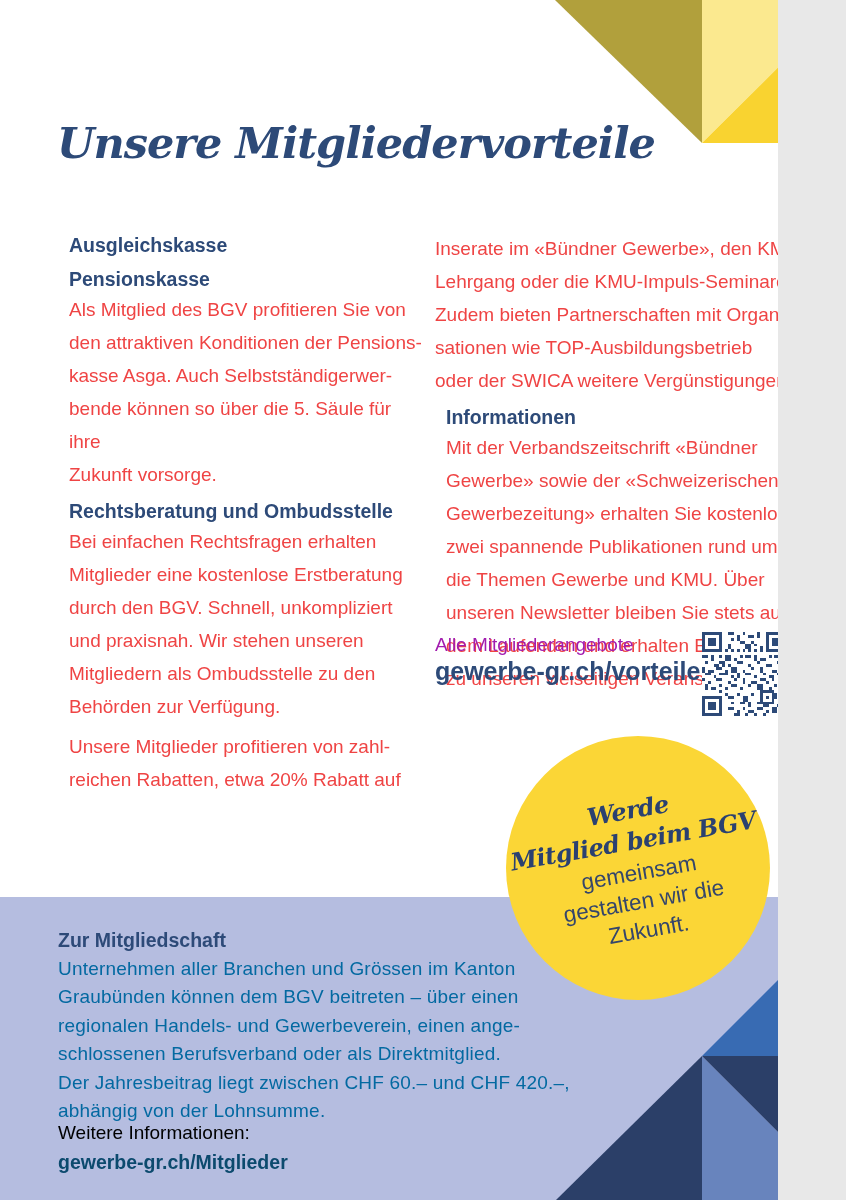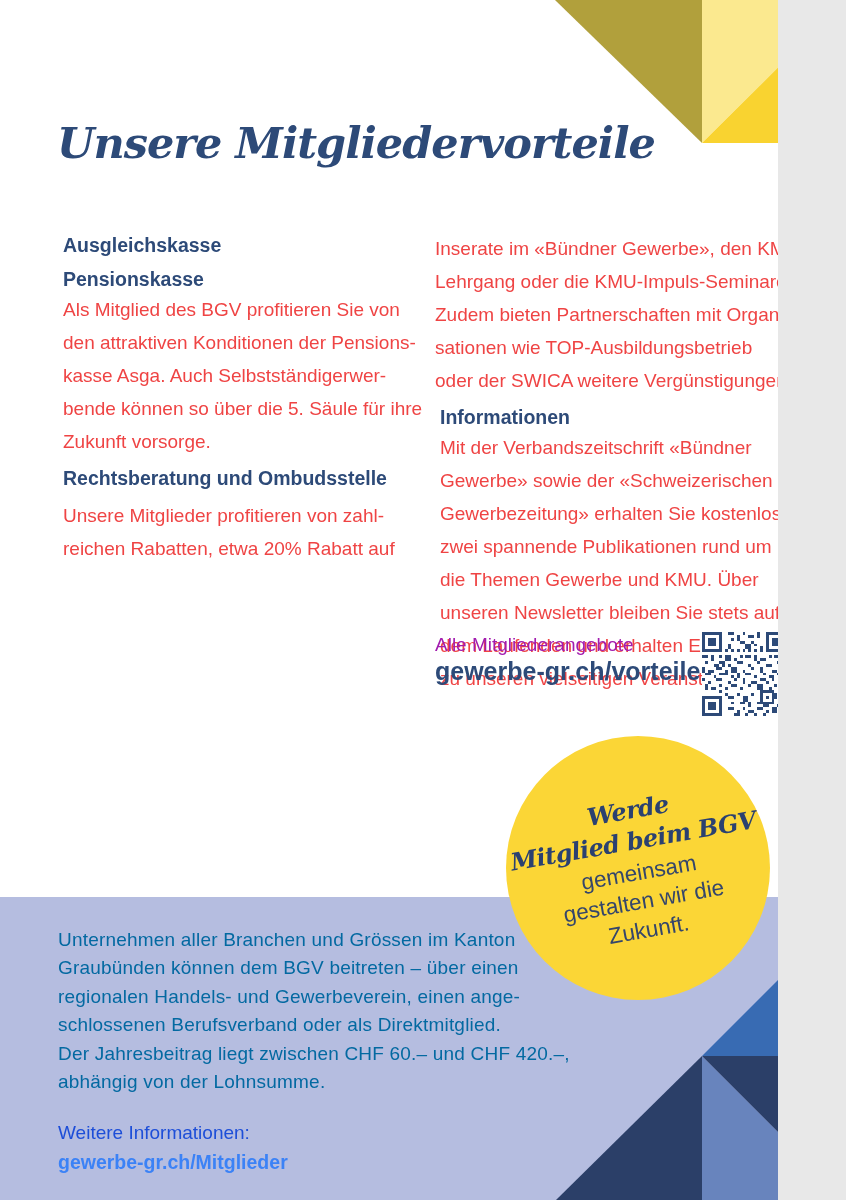--- a/index.html
+++ b/index.html
@@ -13,21 +13,21 @@
 
   
   .headline{position:absolute;left:57px;top:88px;z-index:4;
             font-family:"DejaVu Serif",serif;font-style:italic;font-weight:700;
             font-size:43px;line-height:52px;letter-spacing:-1px;color:#2D4A78;}
 
   
   .col{position:absolute;top:232px;z-index:4;}
   .col-left{left:58px;width:366px;}
   .col-right{left:435px;width:374px;}
-  .sec{margin:0 0 7px 5px;}
+  .sec{margin:0 0 7px 11px;}
   .sec-h{margin:0;font-size:19.5px;line-height:27px;font-weight:700;color:#2D4A78;}
   .bodytext{margin:0;font-size:19px;line-height:33px;color:#ef4444;white-space:pre-line;}
   .mt{margin-top:7px;}
 
   
   .offers{position:absolute;left:435px;top:631px;z-index:4;}
   .offers-label{font-size:19px;line-height:27px;color:#a21caf;}
   .offers-link{font-size:25px;line-height:27px;font-weight:700;color:#2D4A78;cursor:pointer;}
   .qr{position:absolute;left:702px;top:632px;width:84px;height:84px;z-index:4;}
 
@@ -39,22 +39,22 @@
   .badge-serif{font-family:"DejaVu Serif",serif;font-style:italic;font-weight:700;
                font-size:24px;line-height:31px;color:#2B4170;letter-spacing:-0.5px;}
   .badge-sans{font-size:22.5px;line-height:29px;color:#35466B;white-space:pre-line;margin-top:2px;}
 
   
   .band{position:absolute;left:0;top:897px;width:846px;height:303px;background:#B5BDE0;z-index:1;}
   .membership{position:absolute;left:58px;top:926px;width:560px;z-index:4;}
   .membership .sec-h{font-size:19.5px;line-height:29px;}
   .membership .bodytext{font-size:19px;line-height:28.4px;color:#0369a1;letter-spacing:0.2px;}
   .footer{position:absolute;left:58px;top:1119px;z-index:4;}
-  .footer-label{font-size:19px;line-height:28.5px;color:#1d4ed8;}
-  .footer-link{font-size:19.5px;line-height:28.5px;font-weight:700;color:#3b82f6;cursor:pointer;}
+  .footer-label{font-size:19px;line-height:28.5px;color:#000000;}
+  .footer-link{font-size:19.5px;line-height:28.5px;font-weight:700;color:#0c4a6e;cursor:pointer;}
 </style>
 </head>
 <body>
 
 <div class="page">
 
   <svg class="deco deco-top" width="291" height="143" viewBox="0 0 291 143">
     <polygon points="0,0 147,0 147,143" fill="#B1A03C"></polygon>
     <polygon points="147,0 291,0 147,143" fill="#FBE98F"></polygon>
     <polygon points="291,0 291,143 147,143" fill="#F9D330"></polygon>
@@ -82,20 +82,26 @@
     <div class="sec">
       <h3 class="sec-h">Pensionskasse</h3>
       <p class="bodytext">Als Mitglied des BGV profitieren Sie von
 den attraktiven Konditionen der Pensions-
 kasse Asga. Auch Selbstständigerwer-
 bende können so über die 5. Säule für ihre
 Zukunft vorsorge.</p>
     </div>
     <div class="sec">
       <h3 class="sec-h">Rechtsberatung und Ombudsstelle</h3>
+      <p class="bodytext">Bei einfachen Rechtsfragen erhalten
+Mitglieder eine kostenlose Erstberatung
+durch den BGV. Schnell, unkompliziert
+und praxisnah. Wir stehen unseren
+Mitgliedern als Ombudsstelle zu den
+Behörden zur Verfügung.</p>
     </div>
     <div class="sec">
       <p class="bodytext">Unsere Mitglieder profitieren von zahl-
 reichen Rabatten, etwa 20% Rabatt auf</p>
     </div>
   </div>
 
   <div class="col col-right">
     <p class="bodytext">Inserate im «Bündner Gewerbe», den KMU-
 Lehrgang oder die KMU-Impuls-Seminare.
@@ -266,20 +272,21 @@
     <div class="badge-inner">
       <div class="badge-serif">Werde</div>
       <div class="badge-serif">Mitglied beim BGV</div>
       <div class="badge-sans">gemeinsam
 gestalten wir die
 Zukunft.</div>
     </div>
   </div>
 
   <div class="membership">
+    <h3 class="sec-h">Zur Mitgliedschaft</h3>
     <p class="bodytext">Unternehmen aller Branchen und Grössen im Kanton
 Graubünden können dem BGV beitreten – über einen
 regionalen Handels- und Gewerbeverein, einen ange-
 schlossenen Berufsverband oder als Direktmitglied.
 Der Jahresbeitrag liegt zwischen CHF 60.– und CHF 420.–,
 abhängig von der Lohnsumme.</p>
   </div>
 
   <div class="footer">
     <div class="footer-label">Weitere Informationen:</div>

